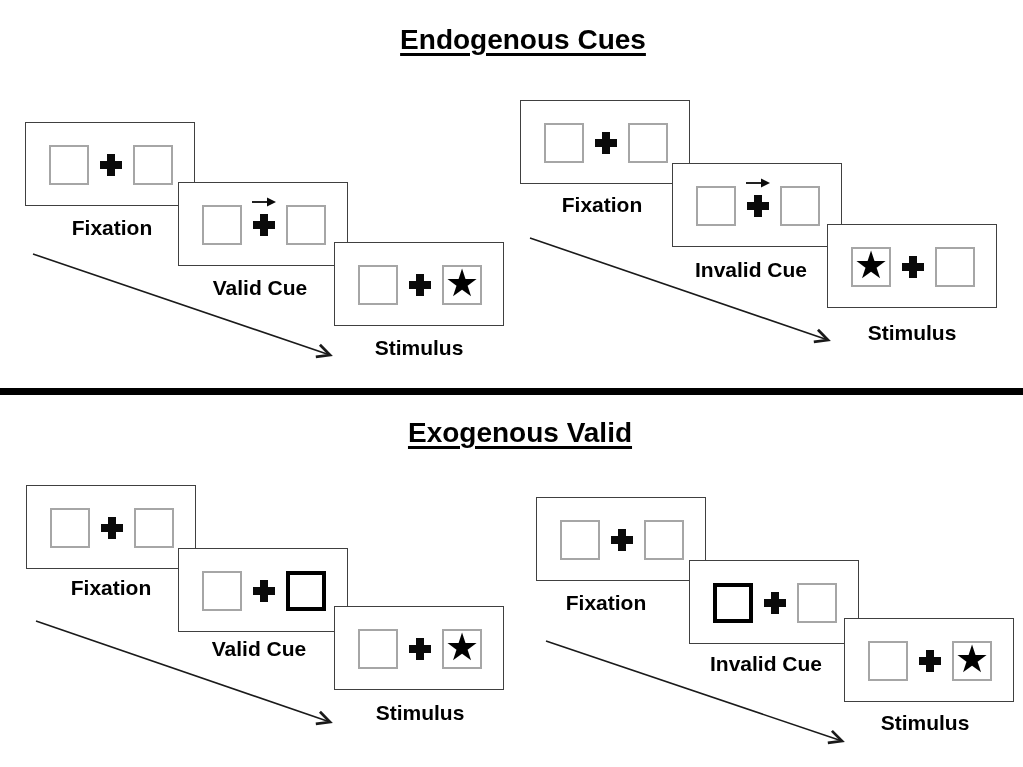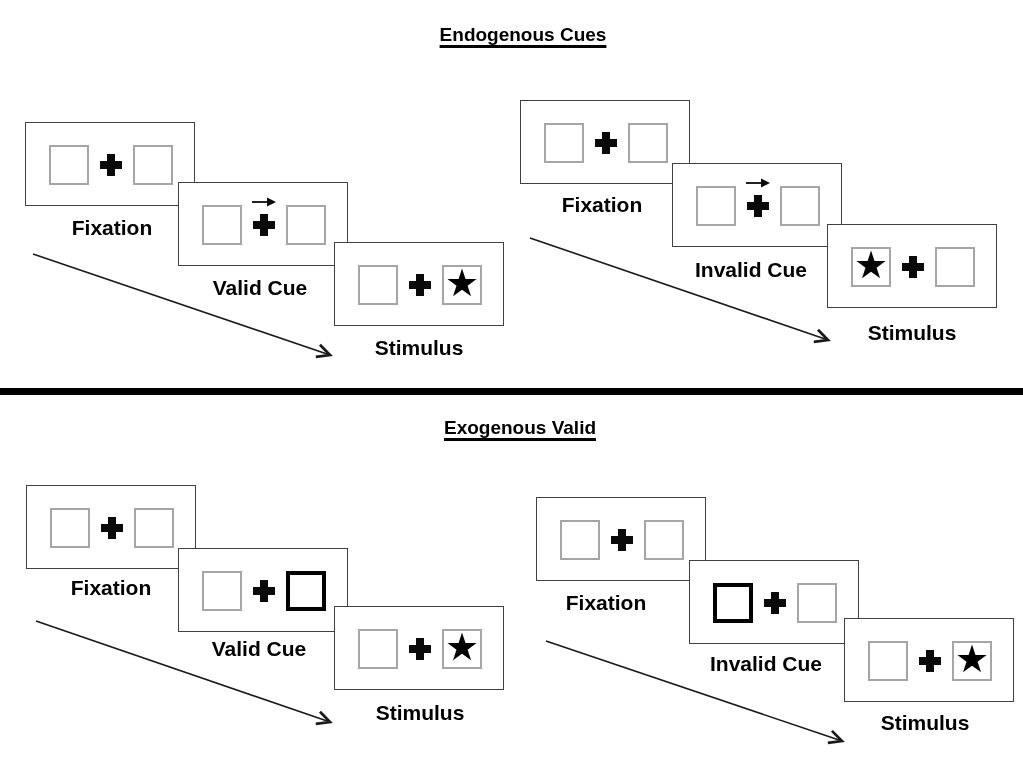--- a/index.html
+++ b/index.html
@@ -2,21 +2,21 @@
 <html><head>
 <meta charset="utf-8">
 <style>
   html,body{margin:0;padding:0;background:#fff;}
   .stage{
     position:relative;width:1023px;height:767px;background:#ffffff;
     font-family:"Liberation Sans",sans-serif;overflow:hidden;color:#000;
   }
   .title{
     position:absolute;transform:translateX(-50%);white-space:nowrap;
-    font-weight:bold;font-size:19px;line-height:1.1;
+    font-weight:bold;font-size:28px;line-height:1.1;
     text-decoration:underline;text-decoration-thickness:3px;text-underline-offset:4px;text-align:right;
   }
   #title-endo{left:523px;top:25px;}
   #title-exo{left:520px;top:418px;}
   .divider{position:absolute;left:0;top:388px;width:1023px;height:7px;background:#000;}
   .card{
     position:absolute;width:170px;height:84px;background:#fff;
     border:1px solid #404040;box-sizing:border-box;
   }
   .sq{

